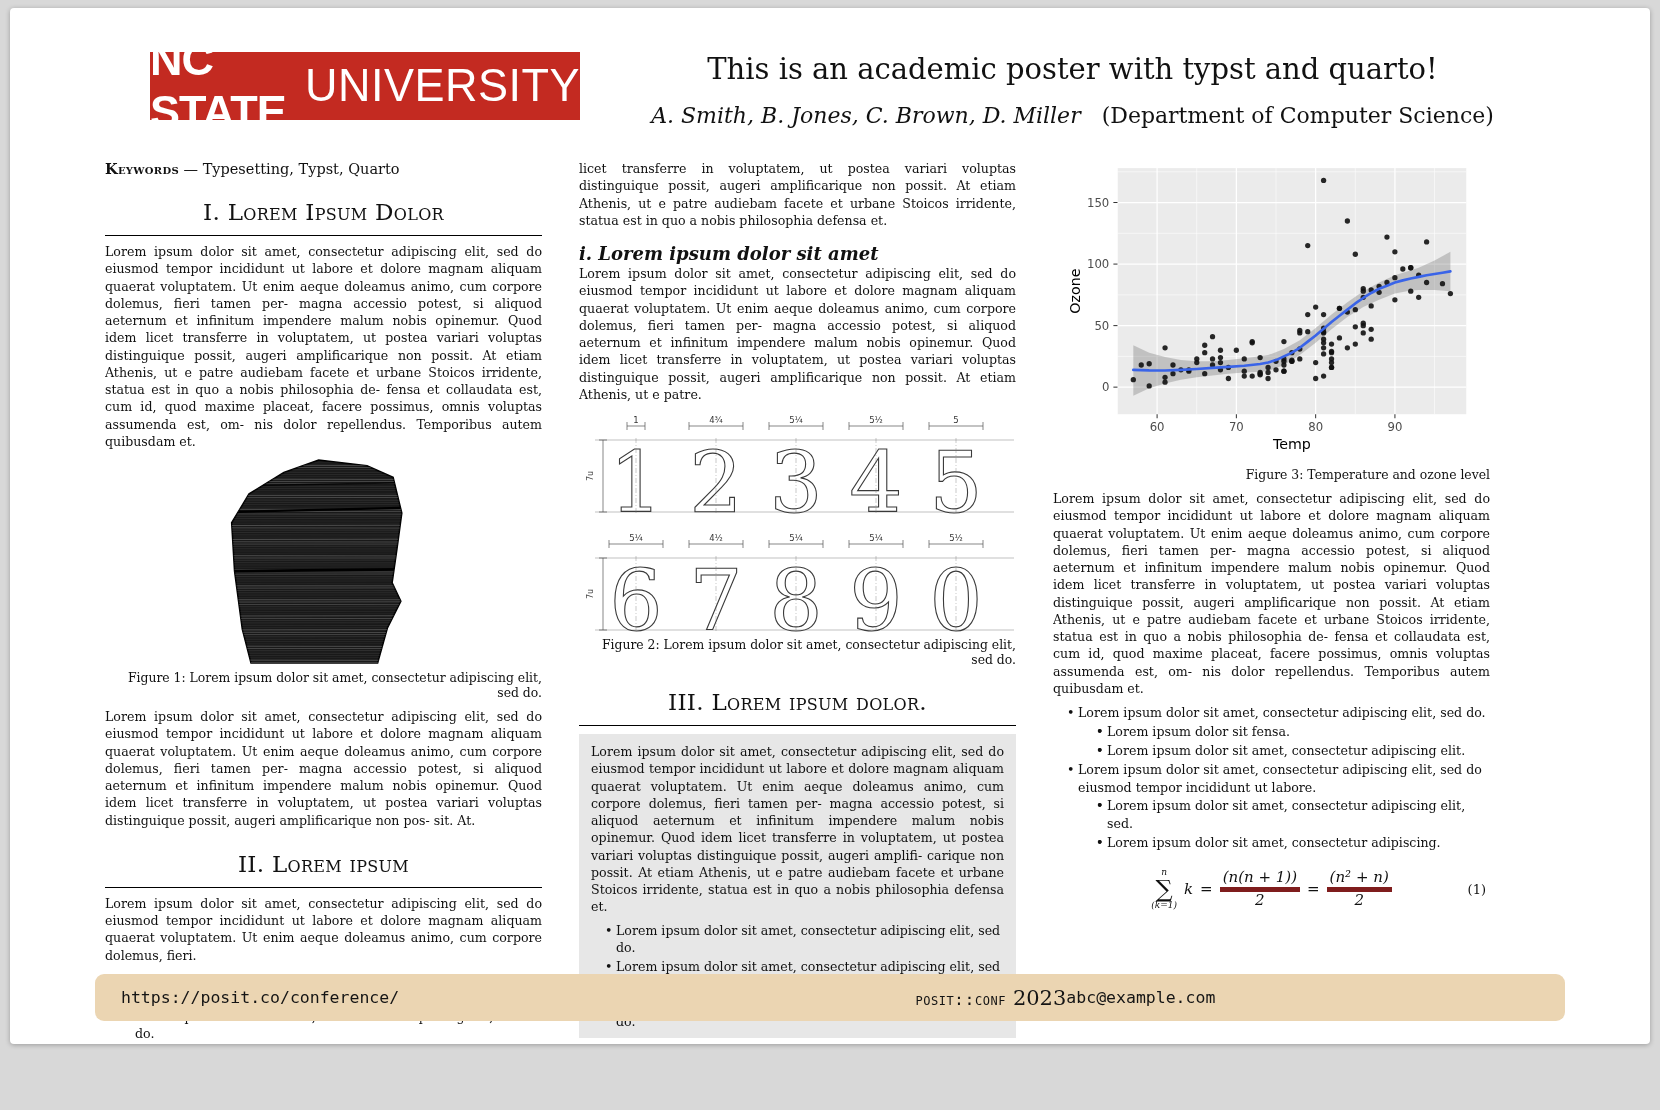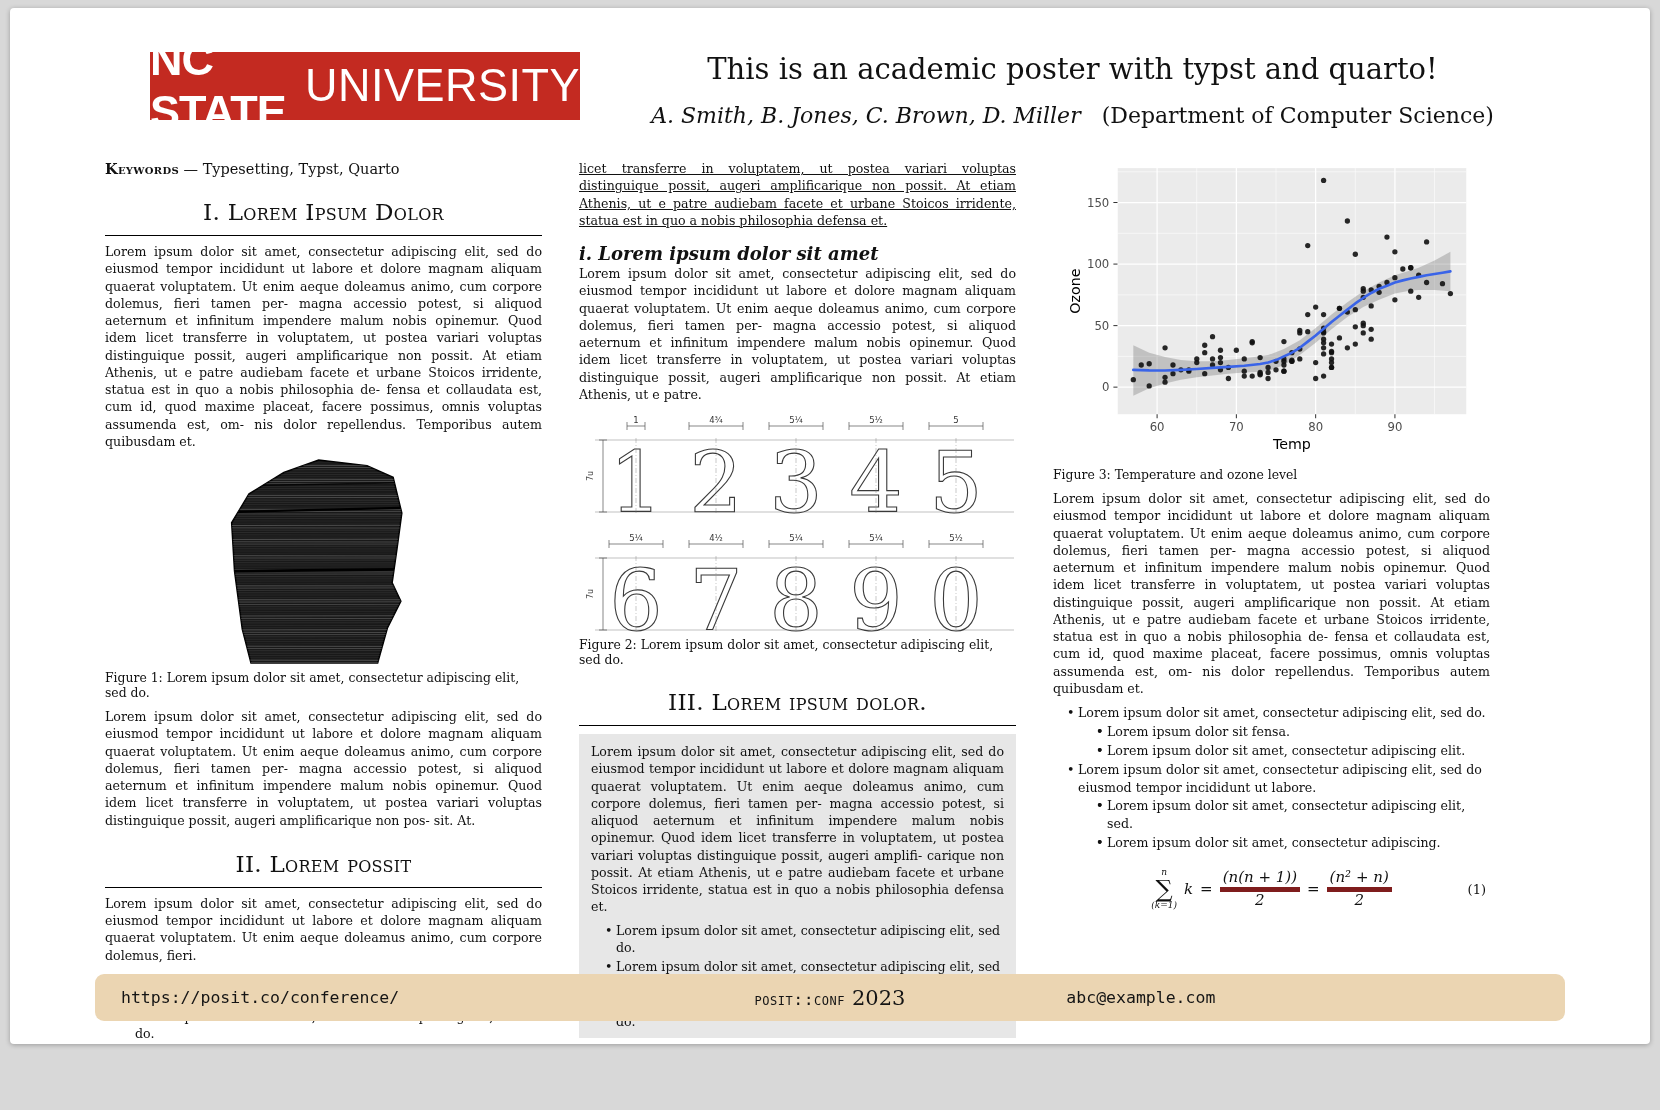--- a/index.html
+++ b/index.html
@@ -20,21 +20,21 @@
   
   .columns{position:absolute;top:150px;left:95px;width:1385px;height:880px;display:flex;gap:37px;}
   .col{width:437px;overflow:hidden;}
   p.body{font-size:12.6px;line-height:1.37;text-align:justify;margin:7px 0;}
   .kw{font-size:14.5px;margin:2px 0 10px 0;}
   .kw .kwlabel{font-variant:small-caps;font-weight:bold;letter-spacing:.3px;}
   h2.sec{font-variant:small-caps;font-weight:500;font-size:23px;text-align:center;margin:22px 0 0 0;letter-spacing:.3px;}
   .rule{border-top:1.6px solid #000;margin:10px 0 6px 0;height:0;}
   h3.sub{font-style:italic;font-weight:bold;font-size:18px;margin:14px 0 1px 0;}
   .figwrap{text-align:center;margin:6px 0 0 0;}
-  .caption{font-size:12.4px;text-align:left;margin:5px 0 8px 0;}
+  .caption{font-size:12.4px;text-align:right;margin:5px 0 8px 0;}
   ol.numlist{margin:4px 0 6px 0;padding-left:30px;font-size:12.6px;line-height:1.42;}
   ol.numlist li{margin:1px 0;}
   ul.bullets{list-style:none;margin:4px 0 4px 0;padding-left:14px;font-size:12.6px;line-height:1.42;}
   ul.bullets li{margin:1px 0;padding-left:11px;position:relative;}
   ul.bullets li::before{content:"•";position:absolute;left:0;top:0;}
   ul.bullets ul{list-style:none;padding-left:18px;margin:0;}
   .graybox{background:#e7e7e7;padding:9px 12px 8px 12px;margin:8px 0;}
   .graybox p.body{margin:0 0 6px 0;}
   
   .eqrow{position:relative;margin:16px 0 0 0;font-size:15px;}
@@ -42,21 +42,21 @@
   .sum{display:inline-flex;flex-direction:column;align-items:center;line-height:1;}
   .sum .lim{font-size:9px;font-style:italic;}
   .sum .sig{font-size:24px;font-style:normal;}
   .frac{display:inline-flex;flex-direction:column;align-items:center;line-height:1.15;}
   .frac .num{border-bottom:5px solid #7f1d1d;padding:0 3px 1px 3px;}
   .eqnum{position:absolute;right:4px;top:50%;transform:translateY(-50%);font-style:normal;font-size:13px;}
   
   .footer{position:absolute;left:85px;right:85px;bottom:23px;height:47px;background:#EBD5B2;border-radius:9px;
           display:flex;align-items:center;padding:0 26px;font-family:"DejaVu Sans Mono",monospace;font-size:16.5px;color:#141414;}
   .footer .fl{flex:1;text-align:left;}
-  .footer .fc{flex:1;text-align:center;white-space:nowrap;}
+  .footer .fc{flex:1;text-align:right;white-space:nowrap;}
   .footer .fr{flex:1;text-align:left;}
   .fc .conf{font-variant:small-caps;letter-spacing:.5px;}
   .fc .year{font-family:"DejaVu Serif",serif;font-size:21px;margin-left:7px;}
   svg{display:block;}
   .chartbox{margin:4px 0 0 12px;}
 </style>
 </head>
 <body>
 
 <div class="poster">
@@ -181,33 +181,33 @@
               <line x1="0" y1="210.0" x2="210" y2="210.3" stroke="#8a8a8a" stroke-width="0.8" opacity="0.64"></line>
               <line x1="0" y1="212.4" x2="210" y2="212.4" stroke="#8a8a8a" stroke-width="0.8" opacity="0.56"></line>
               <line x1="0" y1="57" x2="210" y2="52" stroke="#000" stroke-width="2.4"></line>
               <line x1="0" y1="118" x2="210" y2="116" stroke="#000" stroke-width="2.8"></line>
               <line x1="0" y1="30" x2="210" y2="26" stroke="#000" stroke-width="1.6" opacity=".8"></line>
             </g>
           </svg>
       </div>
       <div class="caption">Figure 1:  Lorem ipsum dolor sit amet, consectetur adipiscing elit, sed do.</div>
       <p class="body">Lorem ipsum dolor sit amet, consectetur adipiscing elit, sed do eiusmod tempor incididunt ut labore et dolore magnam aliquam quaerat voluptatem. Ut enim aeque doleamus animo, cum corpore dolemus, fieri tamen per- magna accessio potest, si aliquod aeternum et infinitum impendere malum nobis opinemur. Quod idem licet transferre in voluptatem, ut postea variari voluptas distinguique possit, augeri amplificarique non pos- sit. At.</p>
-      <h2 class="sec">II. Lorem possit</h2>
+      <h2 class="sec">II. Lorem ipsum</h2>
       <div class="rule"></div>
       <p class="body">Lorem ipsum dolor sit amet, consectetur adipiscing elit, sed do eiusmod tempor incididunt ut labore et dolore magnam aliquam quaerat voluptatem. Ut enim aeque doleamus animo, cum corpore dolemus, fieri.</p>
       <ol class="numlist">
         <li>Lorem ipsum dolor sit amet, consectetur adipiscing elit, sed do.</li>
         <li>Lorem ipsum dolor sit amet, consectetur adipiscing elit, sed do.</li>
 
       </ol>
 
     </div>
 
     <div class="col">
-      <p class="body" style="margin-top:2px;text-decoration:underline;">licet transferre in voluptatem, ut postea variari voluptas distinguique possit, augeri amplificarique non possit. At etiam Athenis, ut e patre audiebam facete et urbane Stoicos irridente, statua est in quo a nobis philosophia defensa et.</p>
+      <p class="body" style="margin-top:2px;">licet transferre in voluptatem, ut postea variari voluptas distinguique possit, augeri amplificarique non possit. At etiam Athenis, ut e patre audiebam facete et urbane Stoicos irridente, statua est in quo a nobis philosophia defensa et.</p>
       <h3 class="sub">i. Lorem ipsum dolor sit amet</h3>
       <p class="body" style="margin-top:1px;">Lorem ipsum dolor sit amet, consectetur adipiscing elit, sed do eiusmod tempor incididunt ut labore et dolore magnam aliquam quaerat voluptatem. Ut enim aeque doleamus animo, cum corpore dolemus, fieri tamen per- magna accessio potest, si aliquod aeternum et infinitum impendere malum nobis opinemur. Quod idem licet transferre in voluptatem, ut postea variari voluptas distinguique possit, augeri amplificarique non possit. At etiam Athenis, ut e patre.</p>
       <div class="figwrap">
         <svg id="numerals-svg" width="437" height="222" viewBox="0 0 437 222">
             <line x1="16" y1="30" x2="435" y2="30" stroke="#999" stroke-width="0.6"></line>
             <line x1="16" y1="102" x2="435" y2="102" stroke="#999" stroke-width="0.6"></line>
             <line x1="24" y1="30" x2="24" y2="102" stroke="#555" stroke-width="0.7"></line>
             <line x1="20" y1="30" x2="28" y2="30" stroke="#555" stroke-width="0.7"></line>
             <line x1="20" y1="102" x2="28" y2="102" stroke="#555" stroke-width="0.7"></line>
             <text x="14" y="66" font-size="8" fill="#444" font-family="DejaVu Sans, sans-serif" text-anchor="middle" transform="rotate(-90 14 66)">7u</text>

